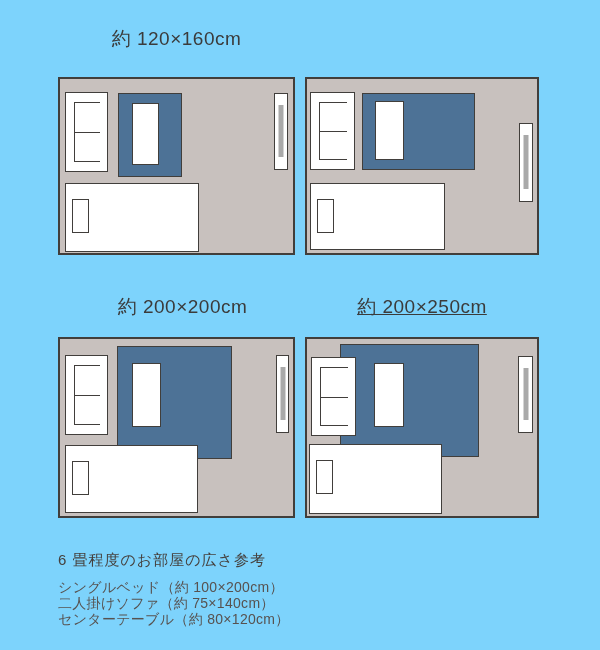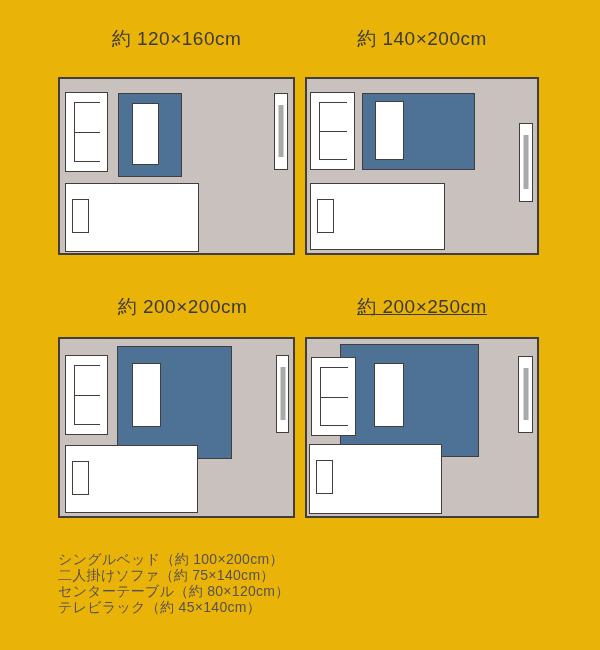--- a/index.html
+++ b/index.html
@@ -1,17 +1,17 @@
 <!DOCTYPE html>
 <html style="--room_bg: #c8c1be; --rug: #4d7296; --outline: #413e3b; --tv_strip: #a9a9a9; --furniture_fill: #ffffff;"><head>
 <meta charset="utf-8">
 <style>
   html,body{margin:0;padding:0;background:#fff;}
   .canvas{
-    position:relative;width:600px;height:650px;background:#eab308;overflow:hidden;
+    position:relative;width:600px;height:650px;background:#7dd3fc;overflow:hidden;
     font-family:"Liberation Sans","DejaVu Sans",sans-serif;
   }
   .diagram-title{
     position:absolute;text-align:center;font-size:19px;letter-spacing:.5px;
     color:#3b3b3b;white-space:nowrap;
   }
   .room{
     position:absolute;box-sizing:border-box;
     background:var(--room_bg);border:2px solid var(--outline);
   }
@@ -41,21 +41,20 @@
   .legend-heading{font-size:15px;letter-spacing:1px;color:#45403d;margin:0 0 9px 0;}
   .legend-items{list-style:none;margin:0;padding:0;}
   .legend-items li{font-size:14px;line-height:16px;color:#575250;letter-spacing:.3px;}
 </style>
 </head>
 <body>
 
 <div class="canvas">
 
   <div class="diagram-title" style="left:58px;top:26px;width:237px;">約 120×160cm</div>
-  <div class="diagram-title" style="left:305px;top:26px;width:234px;">約 140×200cm</div>
   <div class="diagram-title" style="left:64px;top:294px;width:237px;">約 200×200cm</div>
   <div class="diagram-title" style="left:305px;top:294px;width:234px;text-decoration:underline;">約 200×250cm</div>
 
   <div class="room" style="left:58px;top:77px;width:237px;height:178px;">
     <div class="f rug" style="left:58px;top:14px;width:64px;height:84px;"></div>
     <div class="f white-f" style="left:72px;top:24px;width:27px;height:62px;"></div>
     <div class="f white-f" style="left:5px;top:13px;width:43px;height:80px;">
       <div class="sofa-seats"></div>
     </div>
     <div class="f white-f" style="left:214px;top:14px;width:14px;height:77px;">
@@ -102,21 +101,21 @@
     </div>
     <div class="f white-f" style="left:211px;top:17px;width:15px;height:77px;">
       <div class="rack-strip"></div>
     </div>
     <div class="f white-f" style="left:2px;top:105px;width:133px;height:70px;">
       <div class="pillow"></div>
     </div>
   </div>
 
   <div class="legend">
+    <p class="legend-heading">6 畳程度のお部屋の広さ参考</p>
     <ul class="legend-items">
       <li>シングルベッド（約 100×200cm）</li>
       <li>二人掛けソファ（約 75×140cm）</li>
       <li>センターテーブル（約 80×120cm）</li>
-      <li>テレビラック（約 45×140cm）</li>
     </ul>
   </div>
 
 </div>
 
 </body></html>

